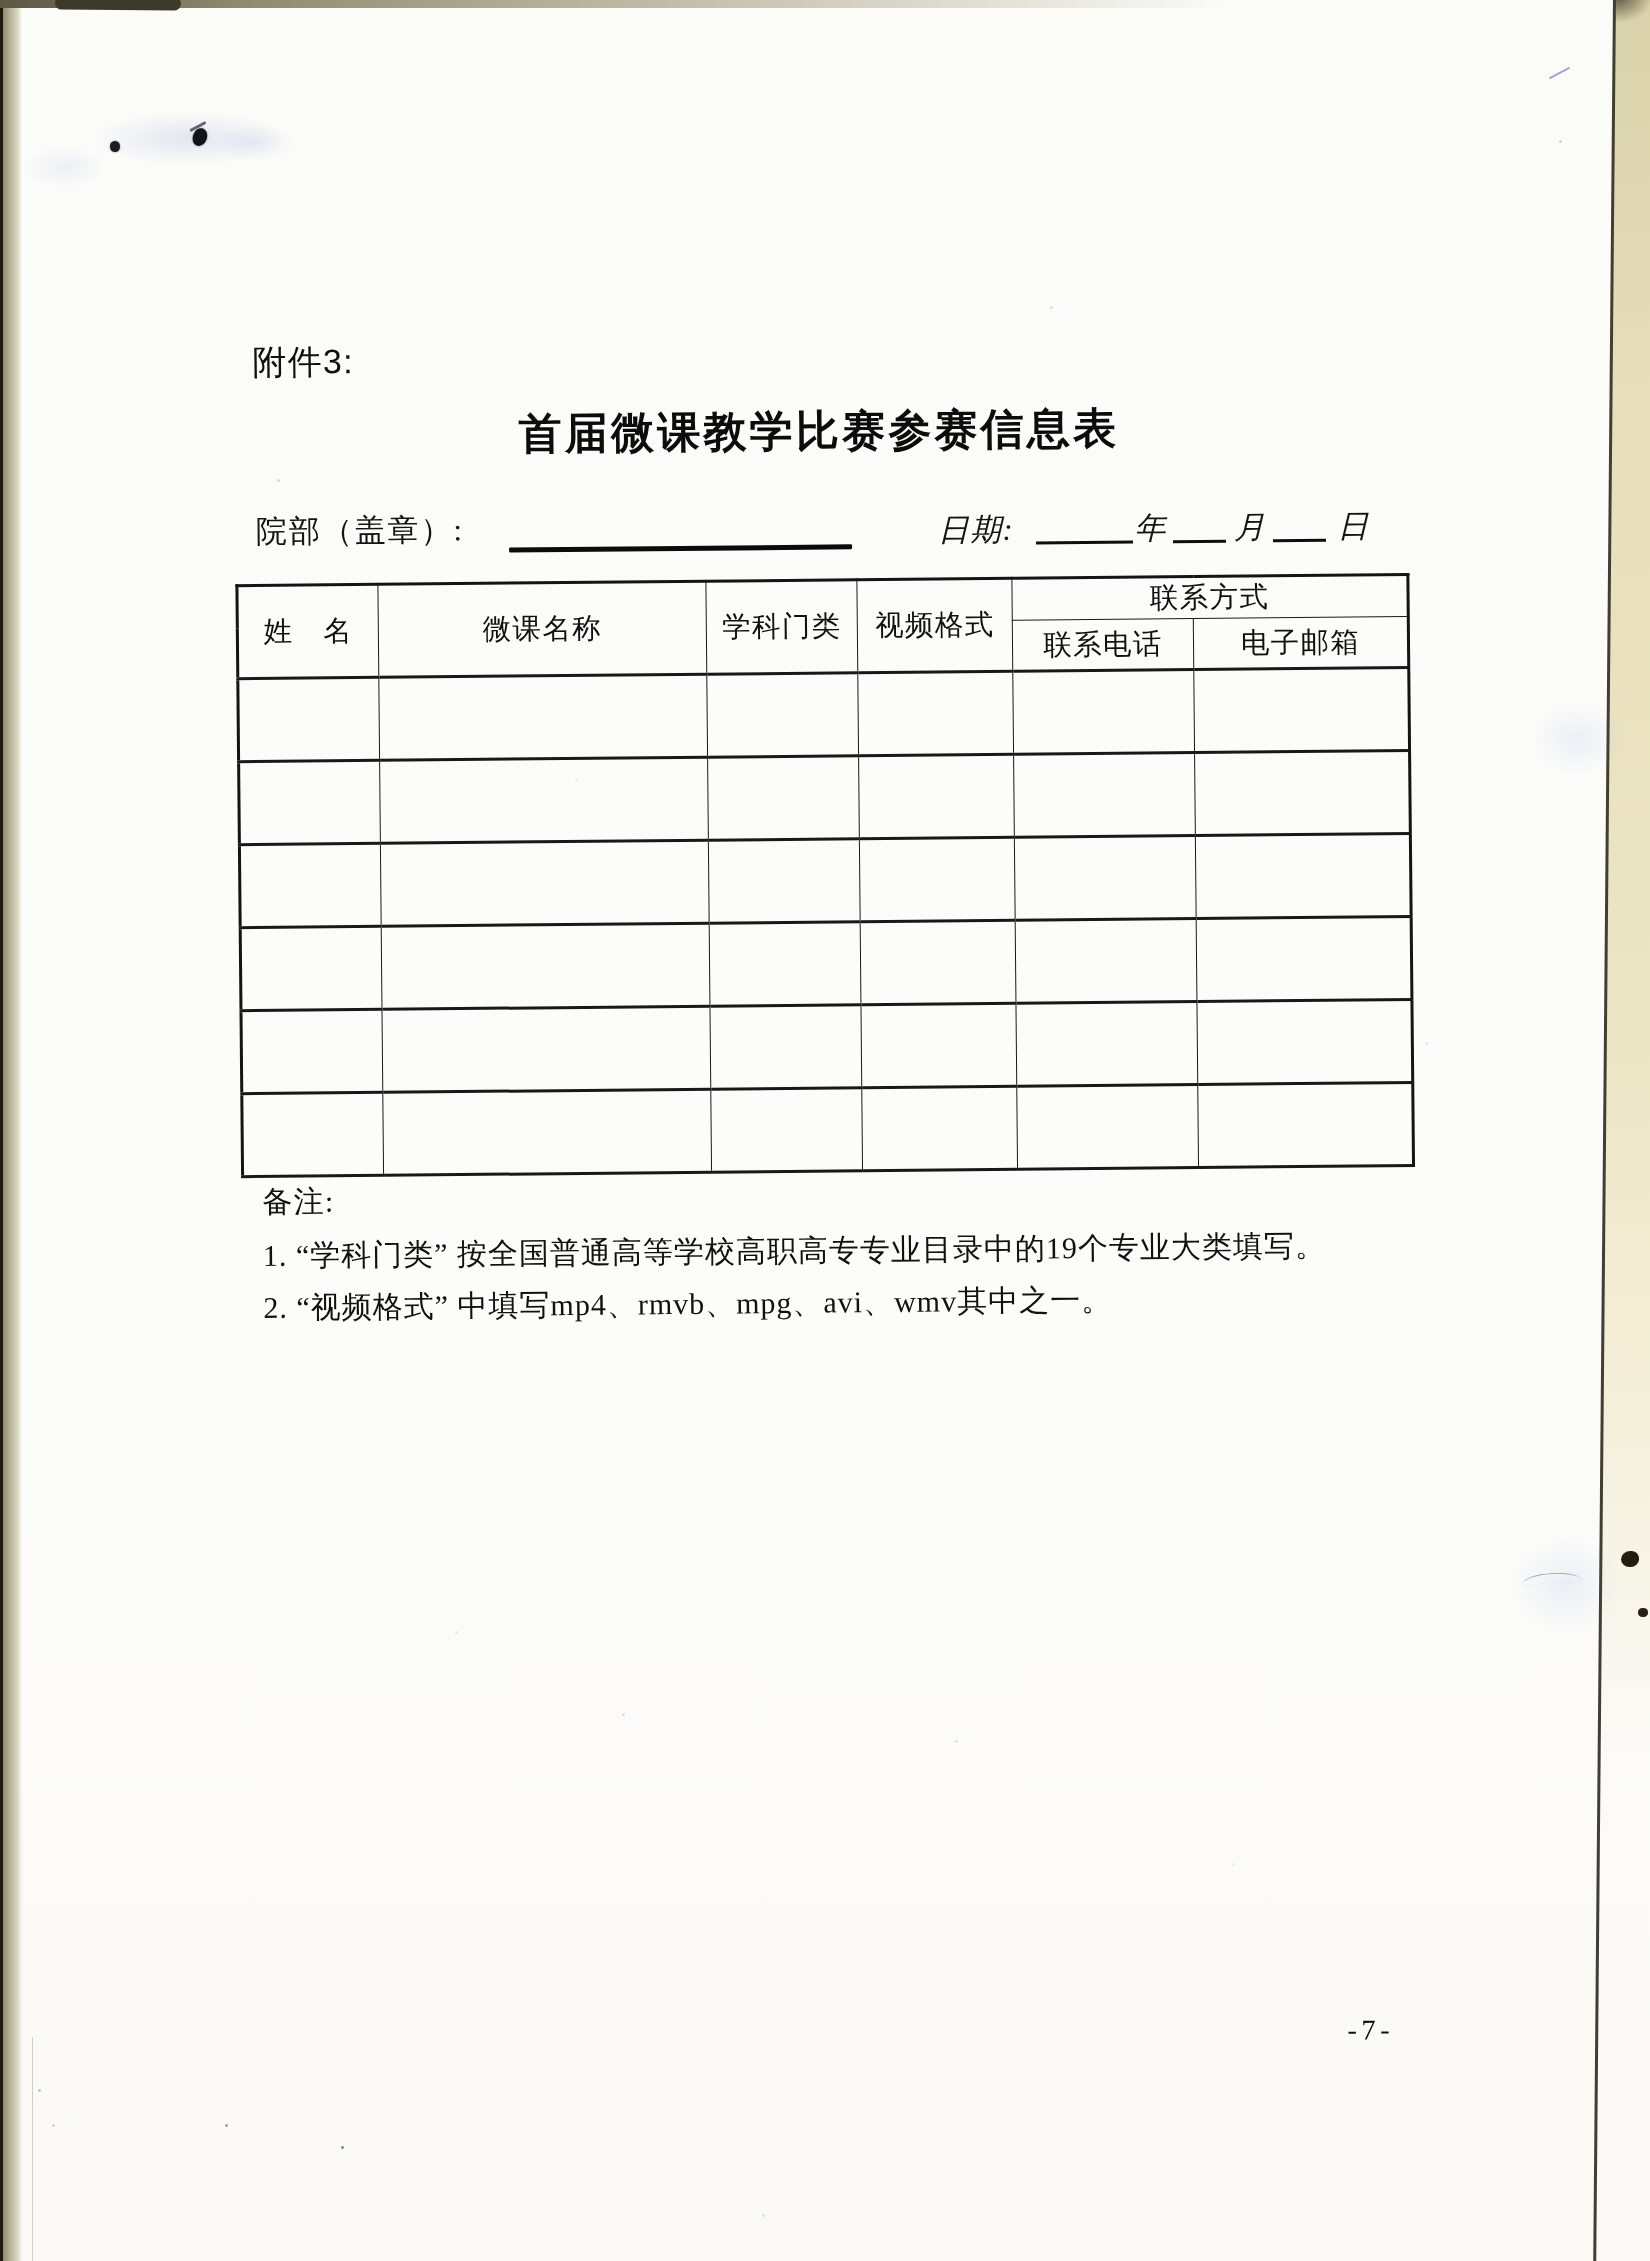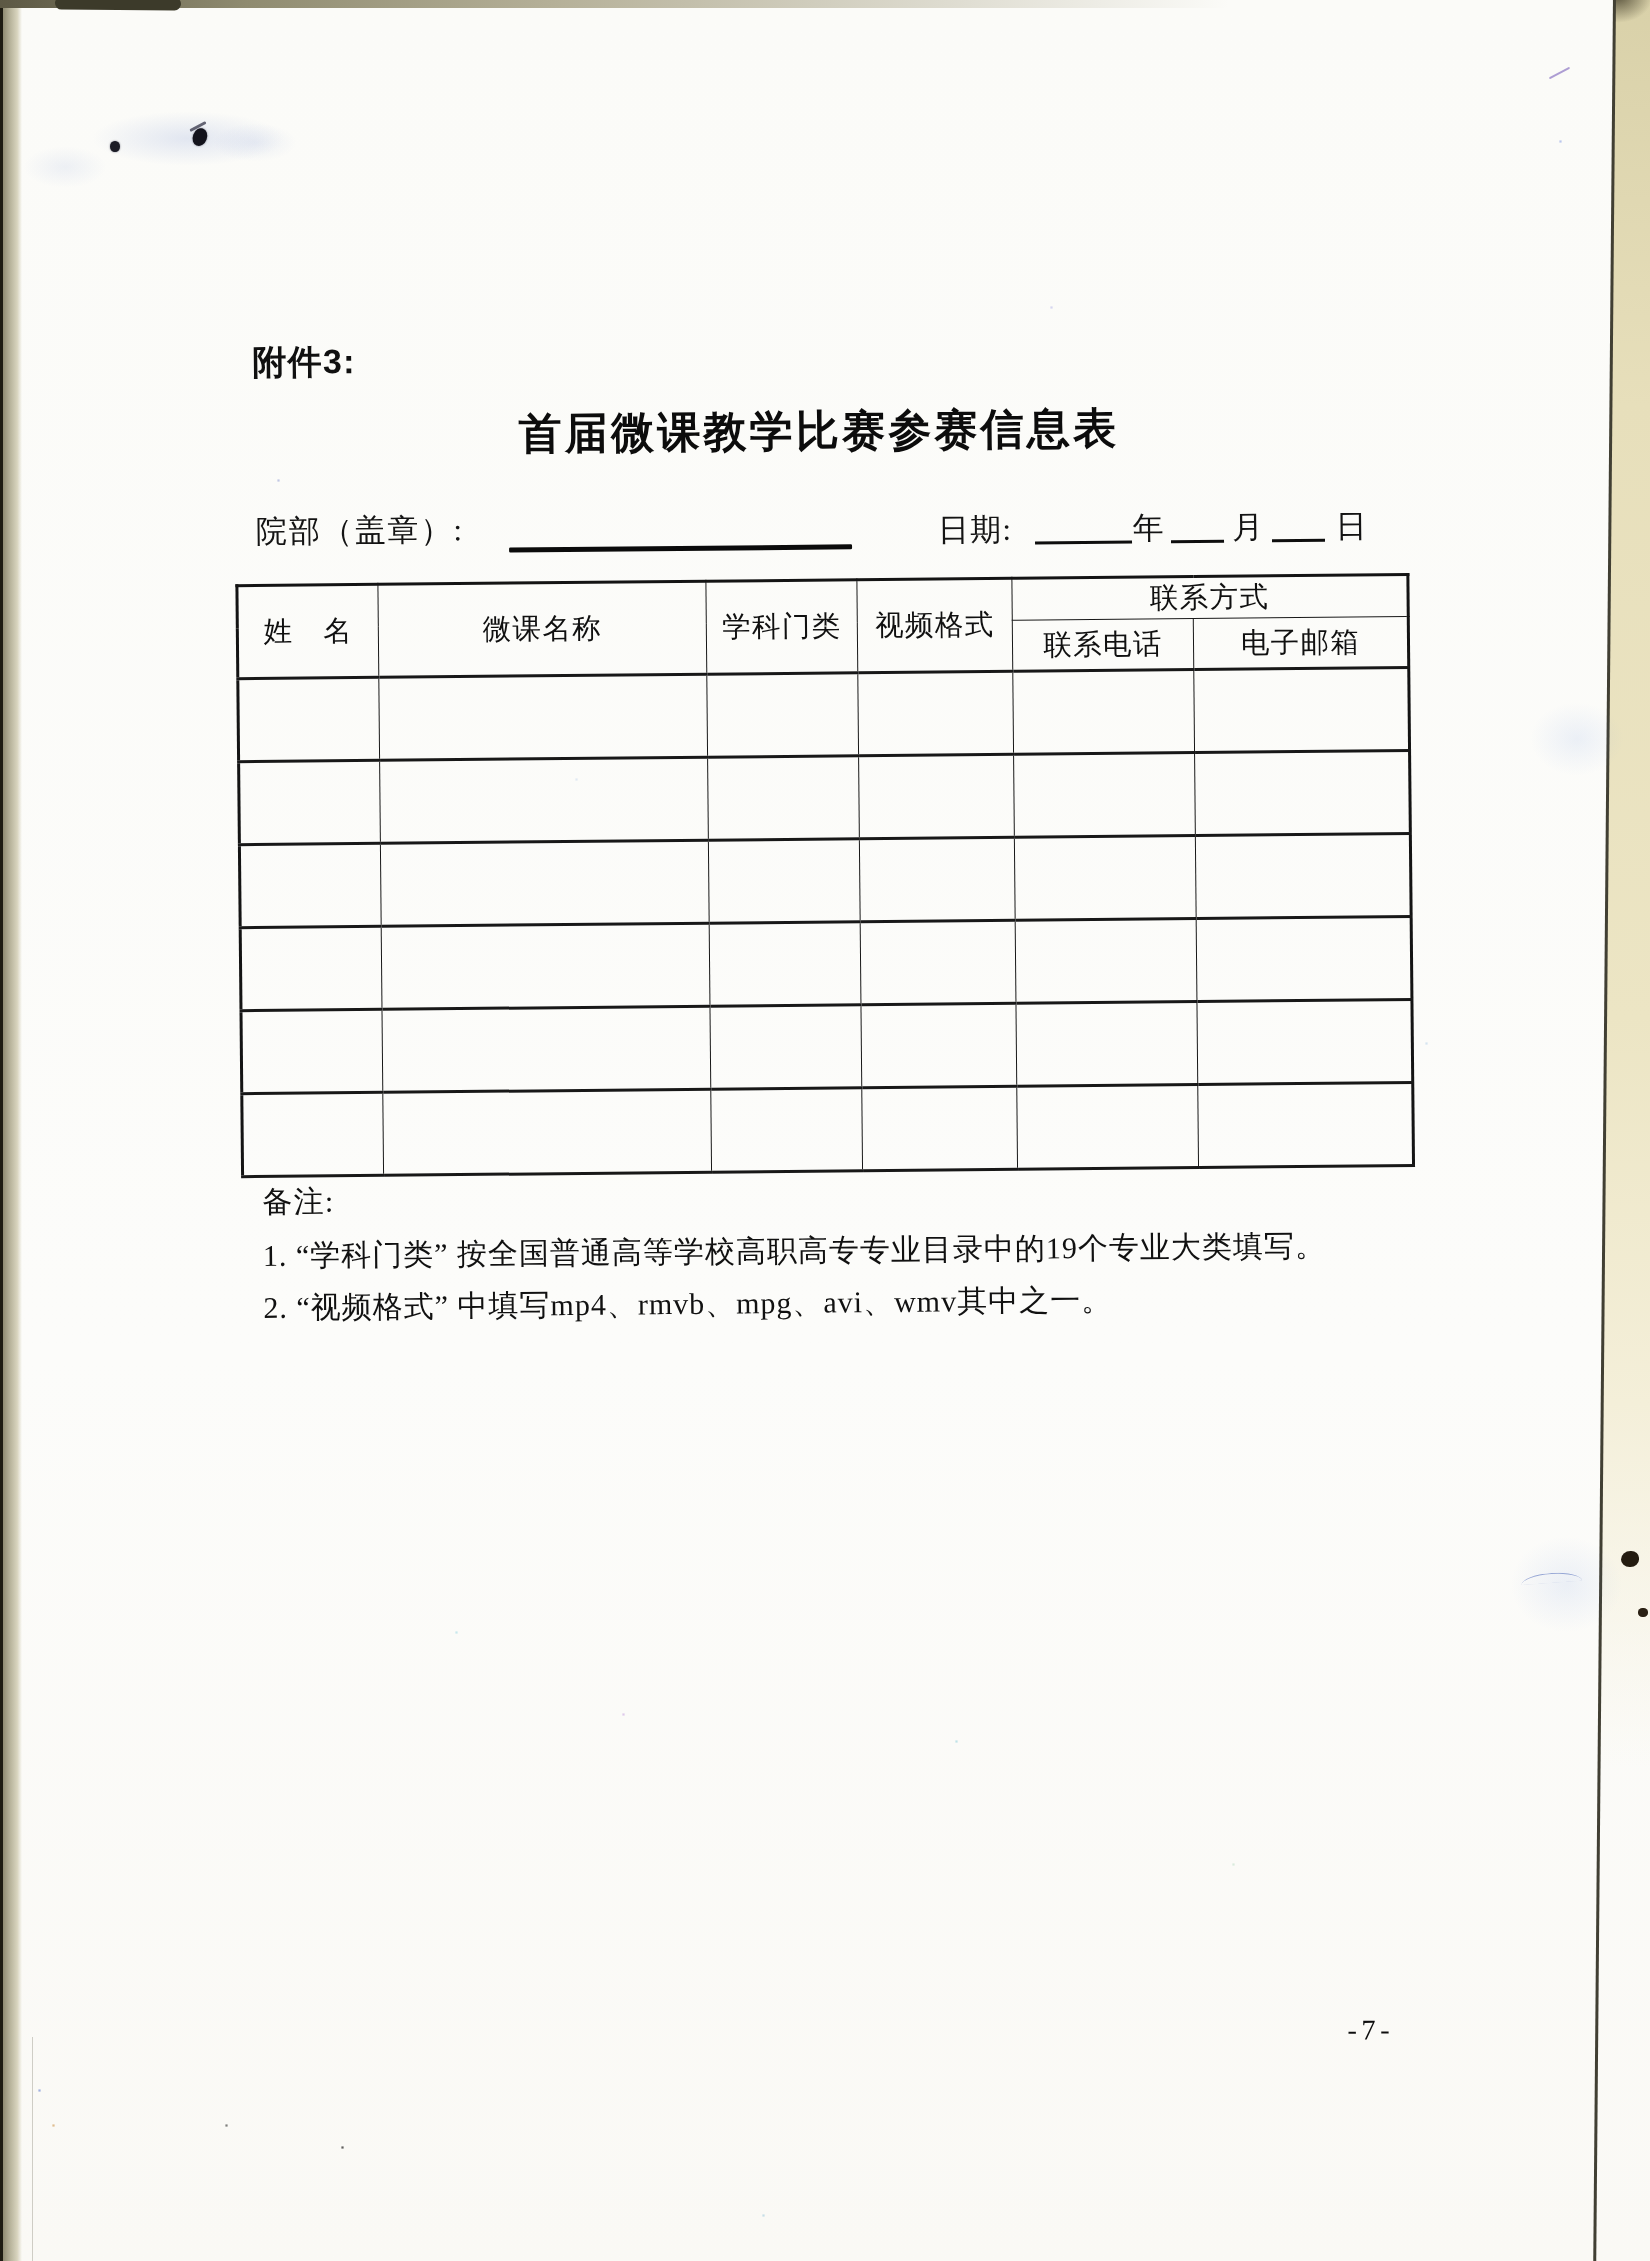--- a/index.html
+++ b/index.html
@@ -52,28 +52,28 @@
       1233px 1864px 0 0.6px rgba(140,200,160,.3),
       1560px 141px 0 0.6px rgba(90,120,220,.4),
       763px 2215px 0 0.6px rgba(80,160,200,.3),
       278px 480px 0 0.6px rgba(60,80,180,.3),
       1051px 307px 0 0.6px rgba(120,120,220,.28),
       1426px 1043px 0 0.6px rgba(100,160,210,.25),
       576px 779px 0 0.6px rgba(120,160,220,.2);}
   
   .content{position:absolute;inset:0;transform:rotate(-0.55deg);transform-origin:259px 647px;}
   .attachment{position:absolute;left:255px;top:342px;font-family:"Liberation Sans",sans-serif;
-    font-weight:700;font-size:34px;line-height:41px;letter-spacing:1.3px;color:#101010;}
+    font-weight:400;font-size:34px;line-height:41px;letter-spacing:1.3px;color:#101010;}
   .doc-title{position:absolute;left:236px;top:411px;width:1170px;text-align:center;
     font-family:"Liberation Sans",sans-serif;font-weight:700;font-size:43px;line-height:50px;
     letter-spacing:3.2px;color:#0c0c0c;}
   .dept-label{position:absolute;left:257px;top:510px;font-size:31px;line-height:44px;letter-spacing:1.9px;}
   .dept-underline{position:absolute;left:510px;top:550px;width:343px;height:5.2px;background:#0b0b0b;border-radius:1.3px;}
   .dateline{position:absolute;left:939px;top:510px;height:45px;display:flex;align-items:flex-end;font-size:31px;}
-  .dateline .lbl{line-height:1.15;letter-spacing:1.3px;}
+  .dateline .lbl{line-height:1.15;letter-spacing:1.3px;font-style:italic;}
   .fill-line{display:inline-block;height:0;border-bottom:3.9px solid #0e0e0e;margin-bottom:2.6px;}
   .fl-year{width:97px;margin-left:22px;margin-right:1.3px;}
   .fl-month{width:53px;margin-left:5.8px;margin-right:8.4px;}
   .fl-day{width:53px;margin-left:7.1px;margin-right:11px;}
   
   .entry-table{position:absolute;left:236px;top:584px;width:1170px;border-collapse:collapse;table-layout:fixed;
     font-size:28.5px;letter-spacing:1.3px;color:#101010;}
   .entry-table th,.entry-table td{border:1.9px solid #181818;border-bottom-width:3.2px;padding:0;
     text-align:center;vertical-align:middle;font-weight:400;}
   .entry-table{border:3.2px solid #141414;}

